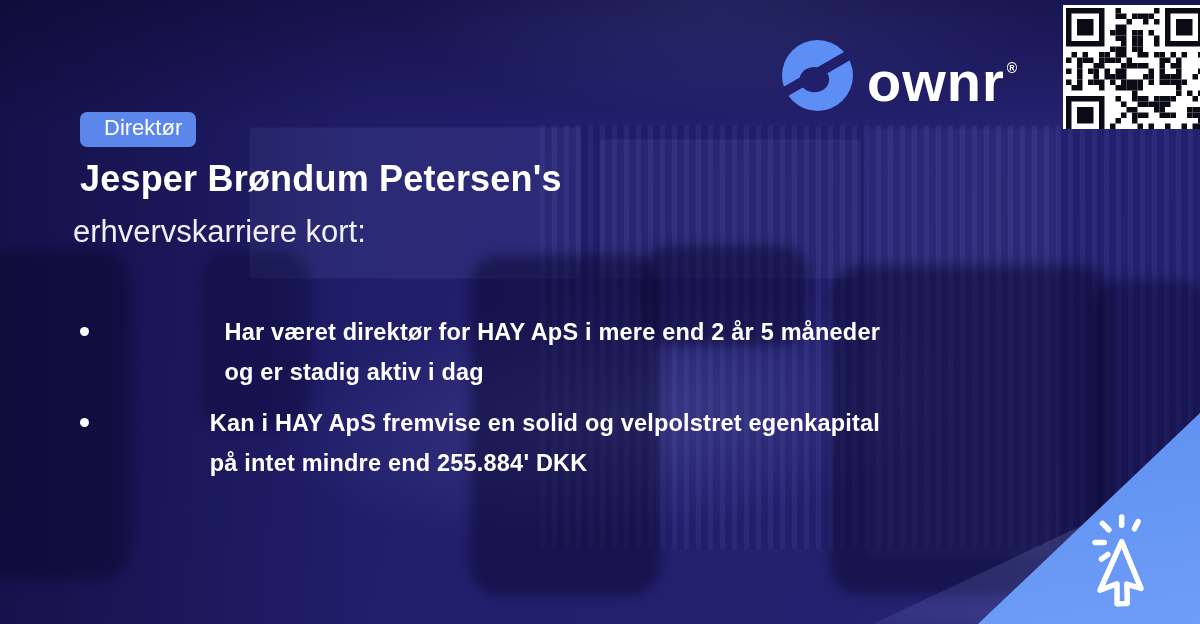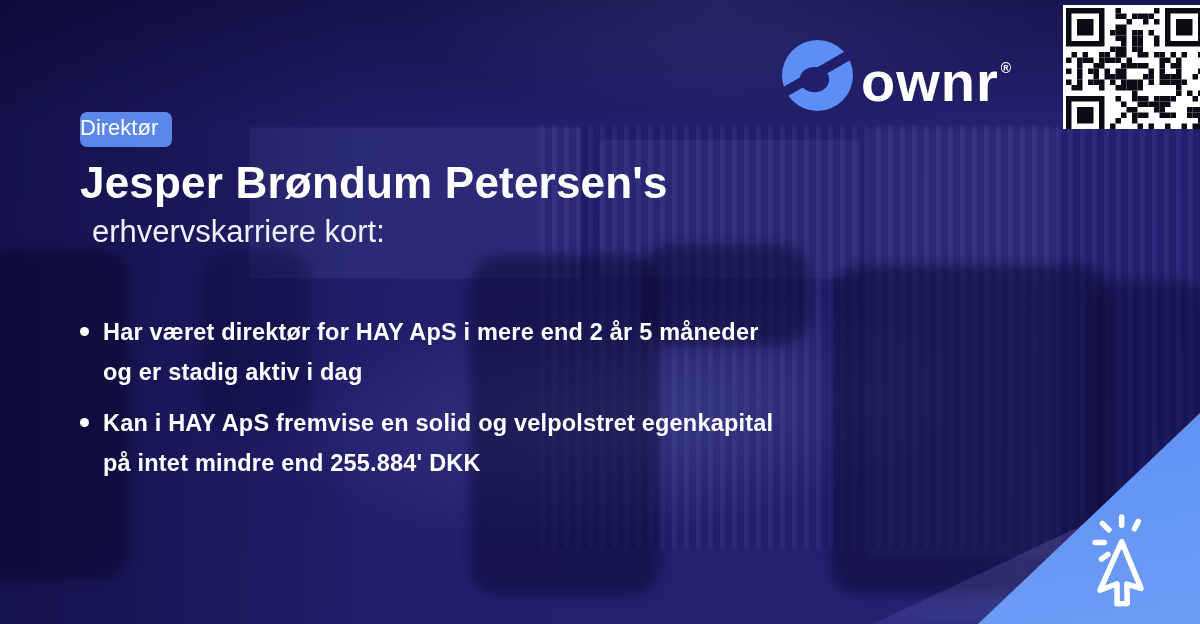--- a/index.html
+++ b/index.html
@@ -28,32 +28,32 @@
   .ch3{left:640px;top:245px;width:170px;height:100px;}
   .ch4{left:-20px;top:250px;width:150px;height:330px;}
   .ch5{left:200px;top:250px;width:110px;height:180px;background:rgba(10,8,48,.35);}
   .ch6{left:1090px;top:280px;width:120px;height:300px;background:rgba(10,8,48,.45);}
   .floor{left:860px;top:470px;width:340px;height:160px;filter:blur(8px);
     clip-path:polygon(0 100%,100% 0,100% 100%);
     background:linear-gradient(100deg,rgba(130,140,225,.14),rgba(150,160,235,.24));}
   
   .logo{position:absolute;left:782px;top:33px;display:flex;align-items:center;}
   .logo-icon{width:71px;height:71px;display:block;}
-  .wordmark{font-size:56px;font-weight:700;letter-spacing:1px;margin-left:8px;line-height:71px;}
+  .wordmark{font-size:56px;font-weight:700;letter-spacing:1px;margin-left:14px;line-height:71px;}
   .tm{font-size:14px;font-weight:700;vertical-align:28px;margin-left:2px;}
   
   .qr{position:absolute;left:1063px;top:5px;width:137px;height:124px;background:#fff;padding:3px;overflow:hidden;}
   .qr svg{display:block;}
   
   .badge{position:absolute;left:80px;top:112px;background:#5b87eb;color:#fff;
-    font-size:22px;font-weight:400;padding:3px 14px 6px 0;border-radius:7px;}
-  .title{position:absolute;left:80px;top:158px;font-size:44px;font-weight:700;letter-spacing:.2px;}
-  .subtitle{position:absolute;left:92px;top:214px;font-size:31px;font-weight:400;color:#eef0fb;}
+    font-size:22px;font-weight:400;padding:3px 14px 6px 24px;border-radius:7px;}
+  .title{position:absolute;left:80px;top:158px;font-size:36px;font-weight:700;letter-spacing:.2px;}
+  .subtitle{position:absolute;left:73px;top:214px;font-size:31px;font-weight:400;color:#eef0fb;}
   .bullets{position:absolute;left:80px;top:312px;width:800px;}
-  .bullet{display:flex;margin-bottom:11px;}
+  .bullet{display:flex;margin-bottom:11px;justify-content:space-between;}
   .dot{flex:0 0 auto;width:9px;height:9px;border-radius:50%;background:#fff;margin:15px 14px 0 0;}
   .btext{font-size:23.5px;font-weight:700;line-height:40px;white-space:pre-line;letter-spacing:.2px;}
   
   .triangle{position:absolute;left:978px;top:413px;width:222px;height:211px;
     clip-path:polygon(100% 0,100% 100%,0 100%);
     background:linear-gradient(170deg,#5f90f2,#6d9df6);}
   .cursor{position:absolute;left:1085px;top:505px;width:110px;height:110px;}
 </style>
 </head>
 <body>

